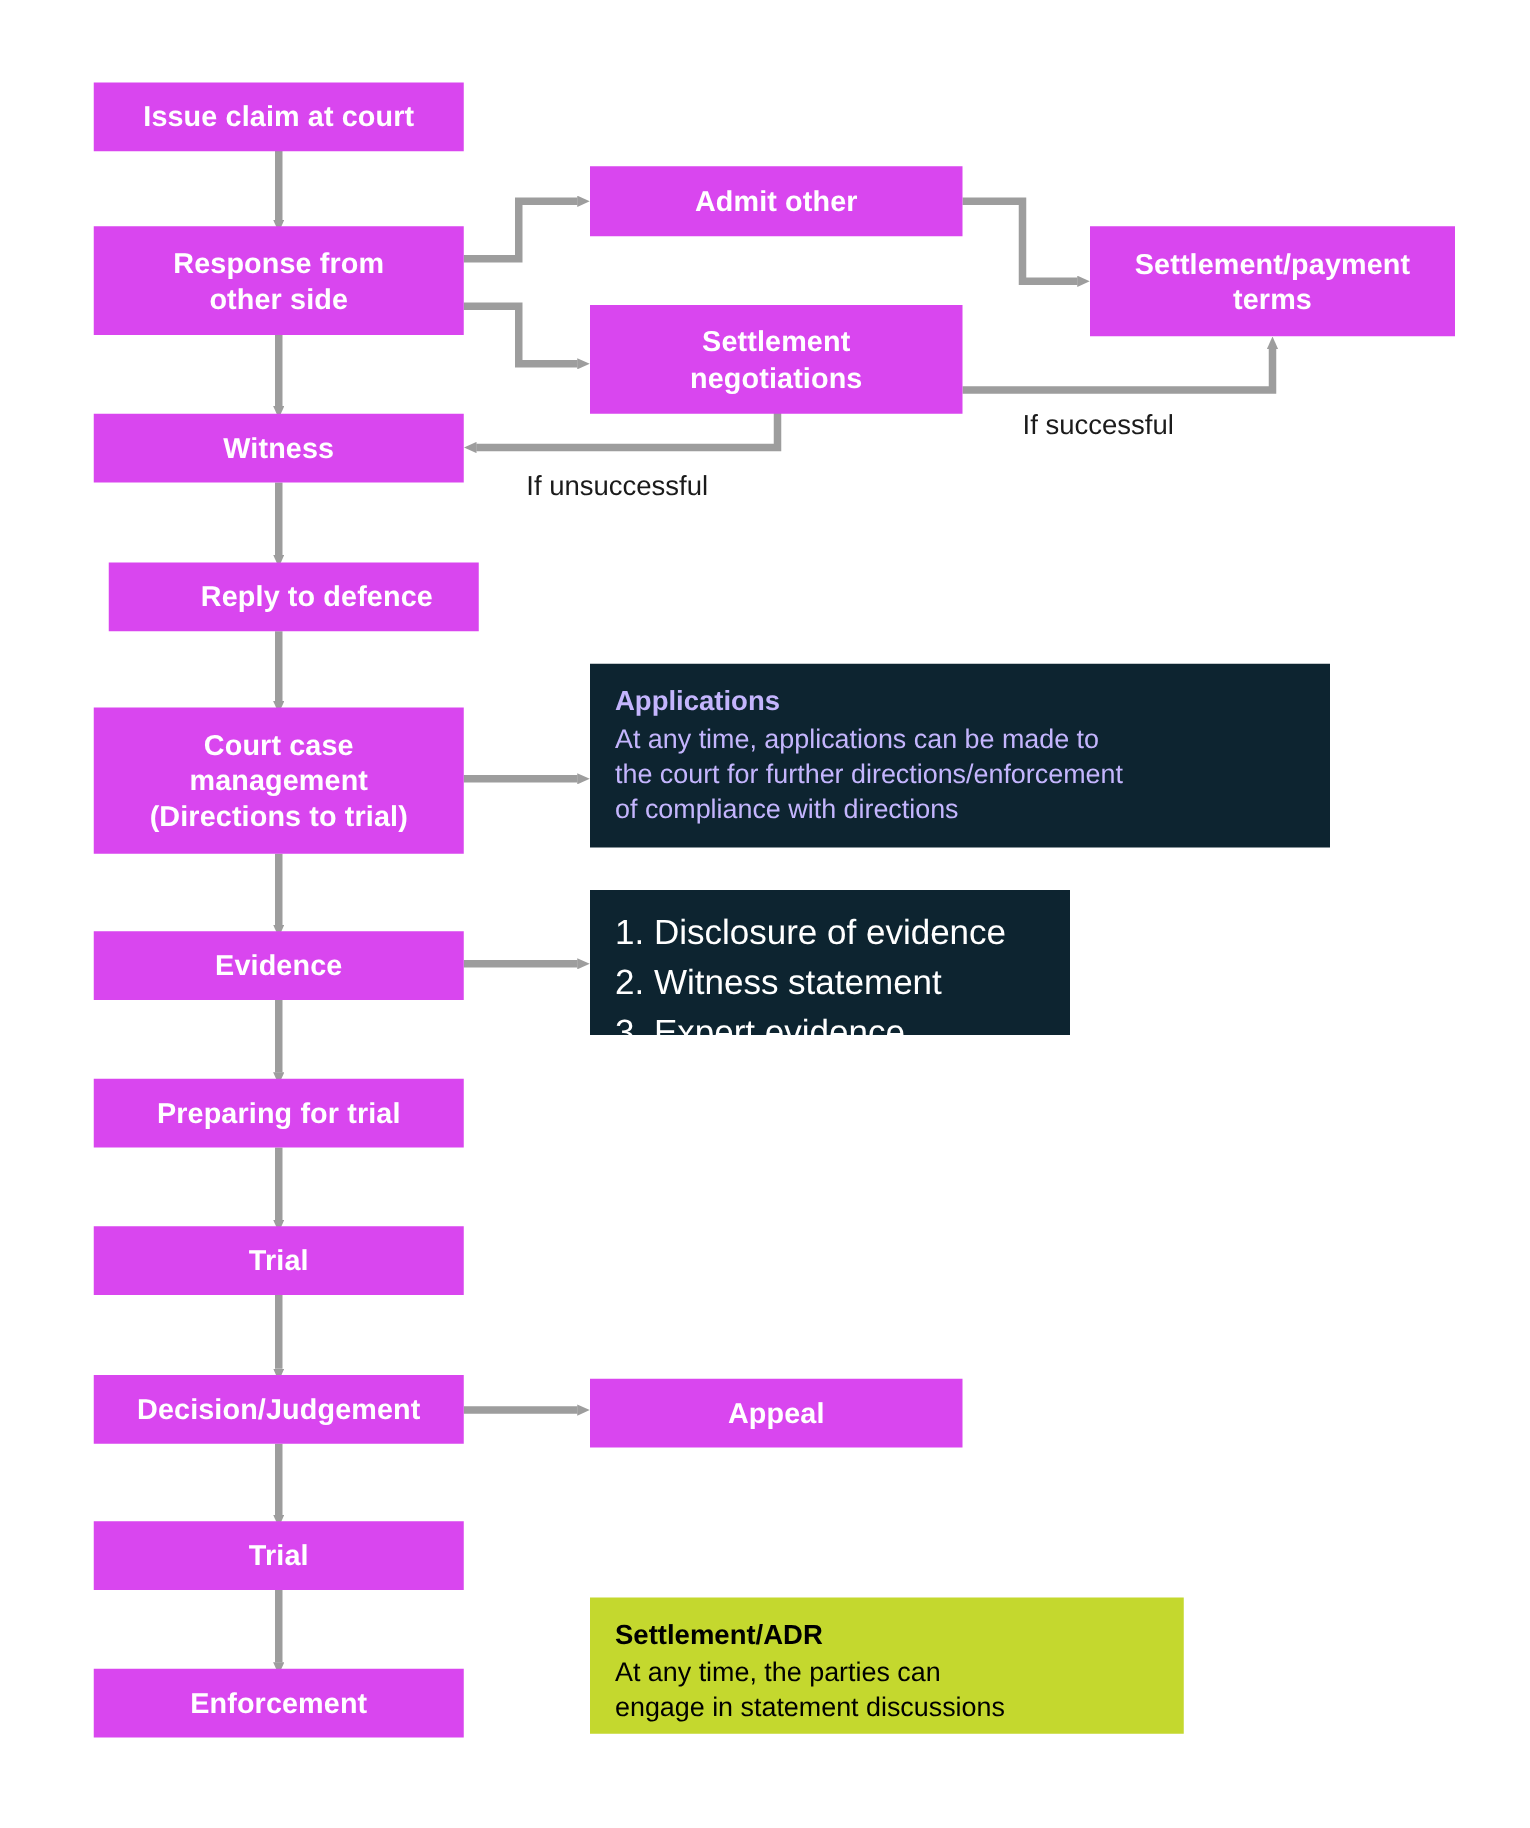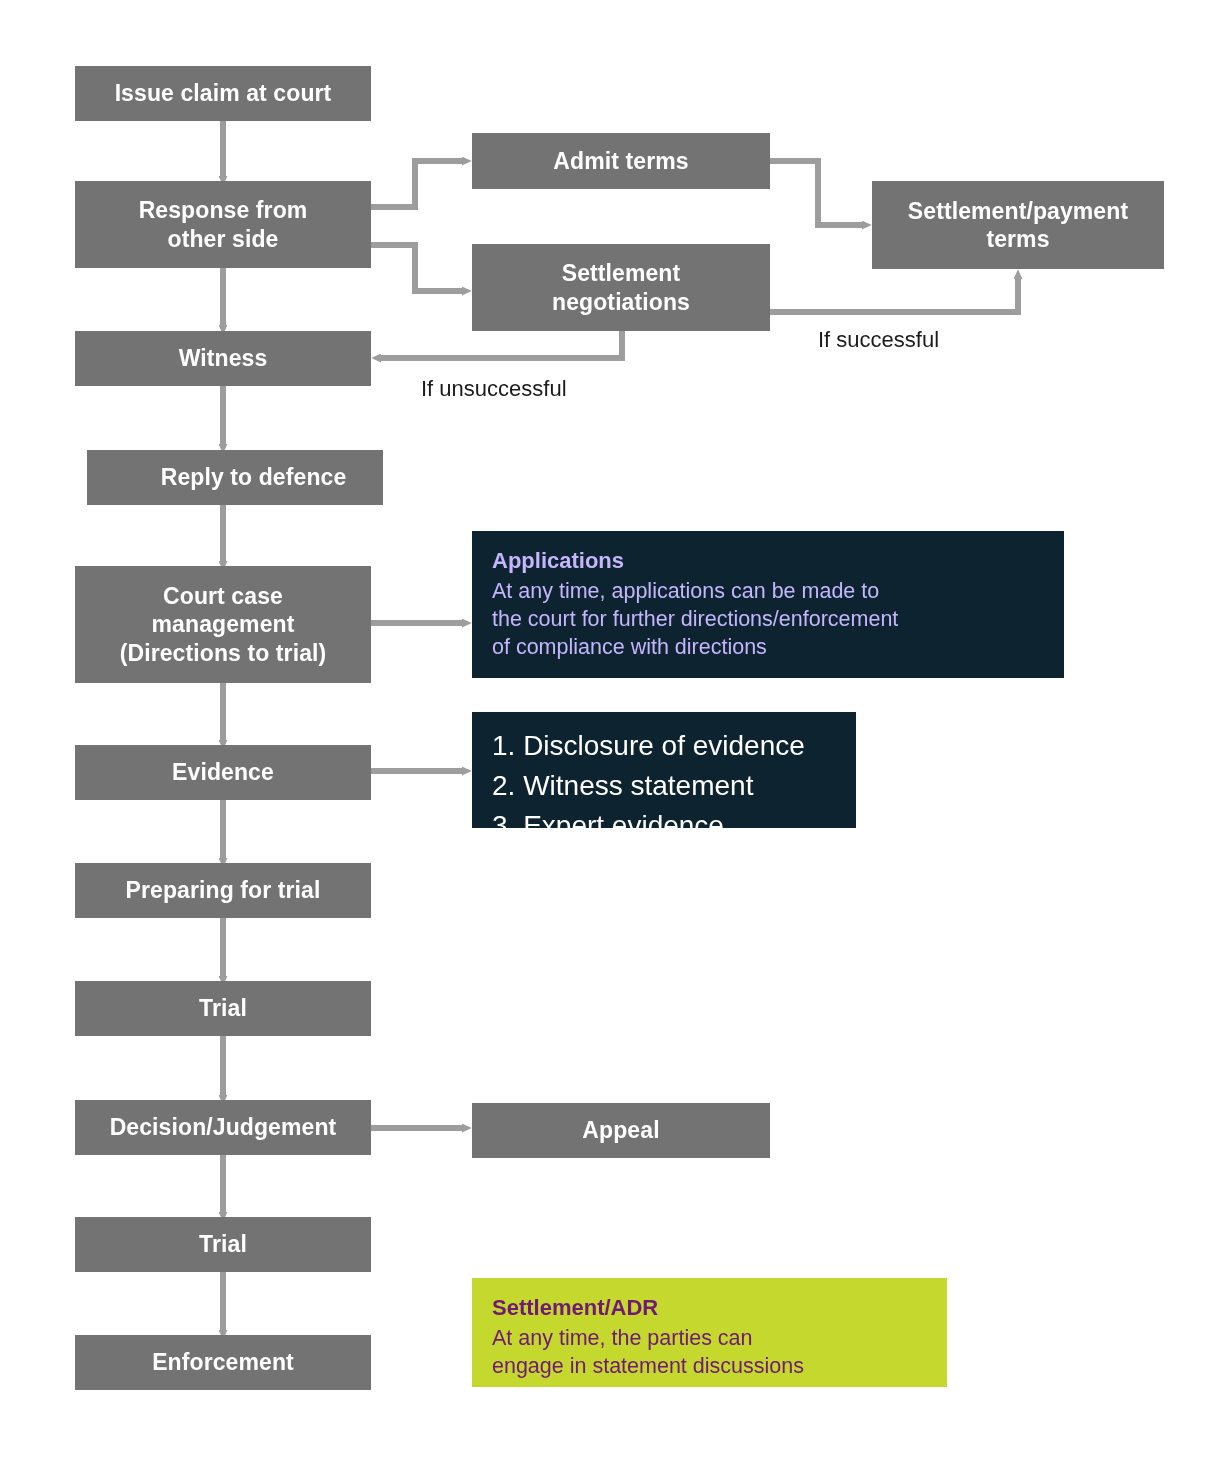--- a/index.html
+++ b/index.html
@@ -24,29 +24,29 @@
     align-items: center;
     justify-content: center;
     text-align: center;
     color: #ffffff;
     font-weight: bold;
     font-size: 23px;
     line-height: 1.22;
     letter-spacing: 0.1px;
     padding: 2px 6px;
   }
-  .node.teal { background: #737373; }
+  .node.teal { background: #d946ef; }
 
   .callout {
     position: absolute;
     box-sizing: border-box;
     padding: 16px 18px 16px 20px;
   }
   .callout.dark { background: #0d2430; color: #c4b5fd; }
-  .callout.green { background: #c4d82e; color: #701a75; }
+  .callout.green { background: #c4d82e; color: #000000; }
   .callout .c-title {
     font-weight: bold;
     font-size: 22px;
     line-height: 1.3;
     margin: 0 0 1px 0;
   }
   .callout .c-body {
     font-size: 21.5px;
     line-height: 1.32;
     margin: 0;
@@ -135,21 +135,21 @@
   <div class="node teal" style="left:75px; top:66px; width:296px; height:55px;">
     <span style="white-space:pre-line;">Issue claim at court</span>
   </div>
 
   <div class="node teal" style="left:75px; top:181px; width:296px; height:87px;">
     <span style="white-space:pre-line;">Response from
 other side</span>
   </div>
 
   <div class="node teal" style="left:472px; top:133px; width:298px; height:56px;">
-    <span style="white-space:pre-line;">Admit terms</span>
+    <span style="white-space:pre-line;">Admit other</span>
   </div>
 
   <div class="node teal" style="left:472px; top:244px; width:298px; height:87px;">
     <span style="white-space:pre-line;">Settlement
 negotiations</span>
   </div>
 
   <div class="node teal" style="left:872px; top:181px; width:292px; height:88px;">
     <span style="white-space:pre-line;">Settlement/payment
 terms</span>

